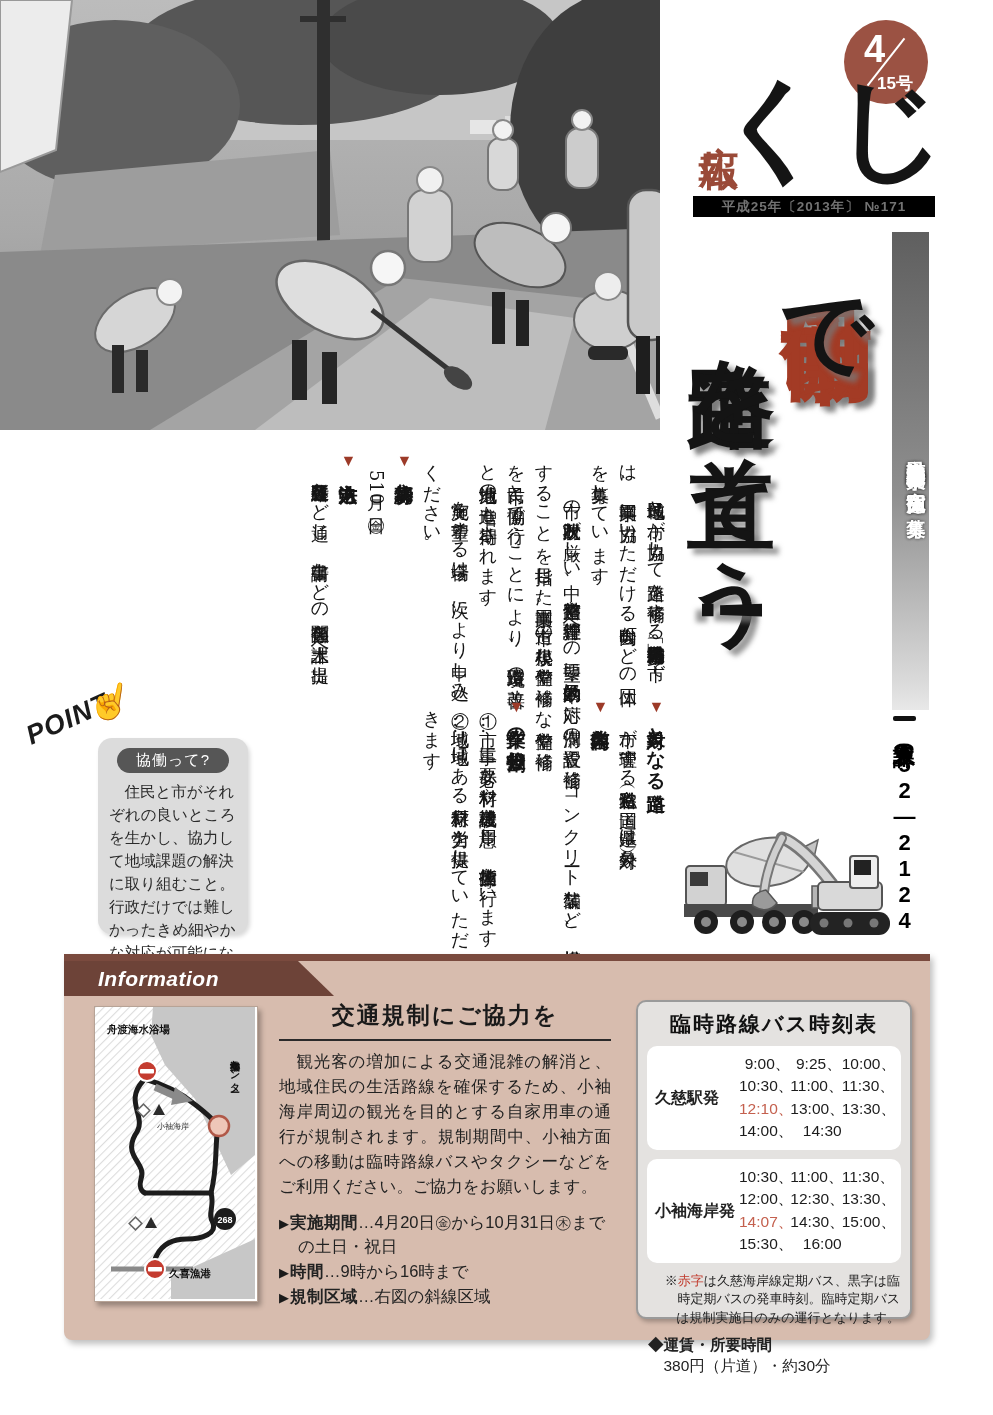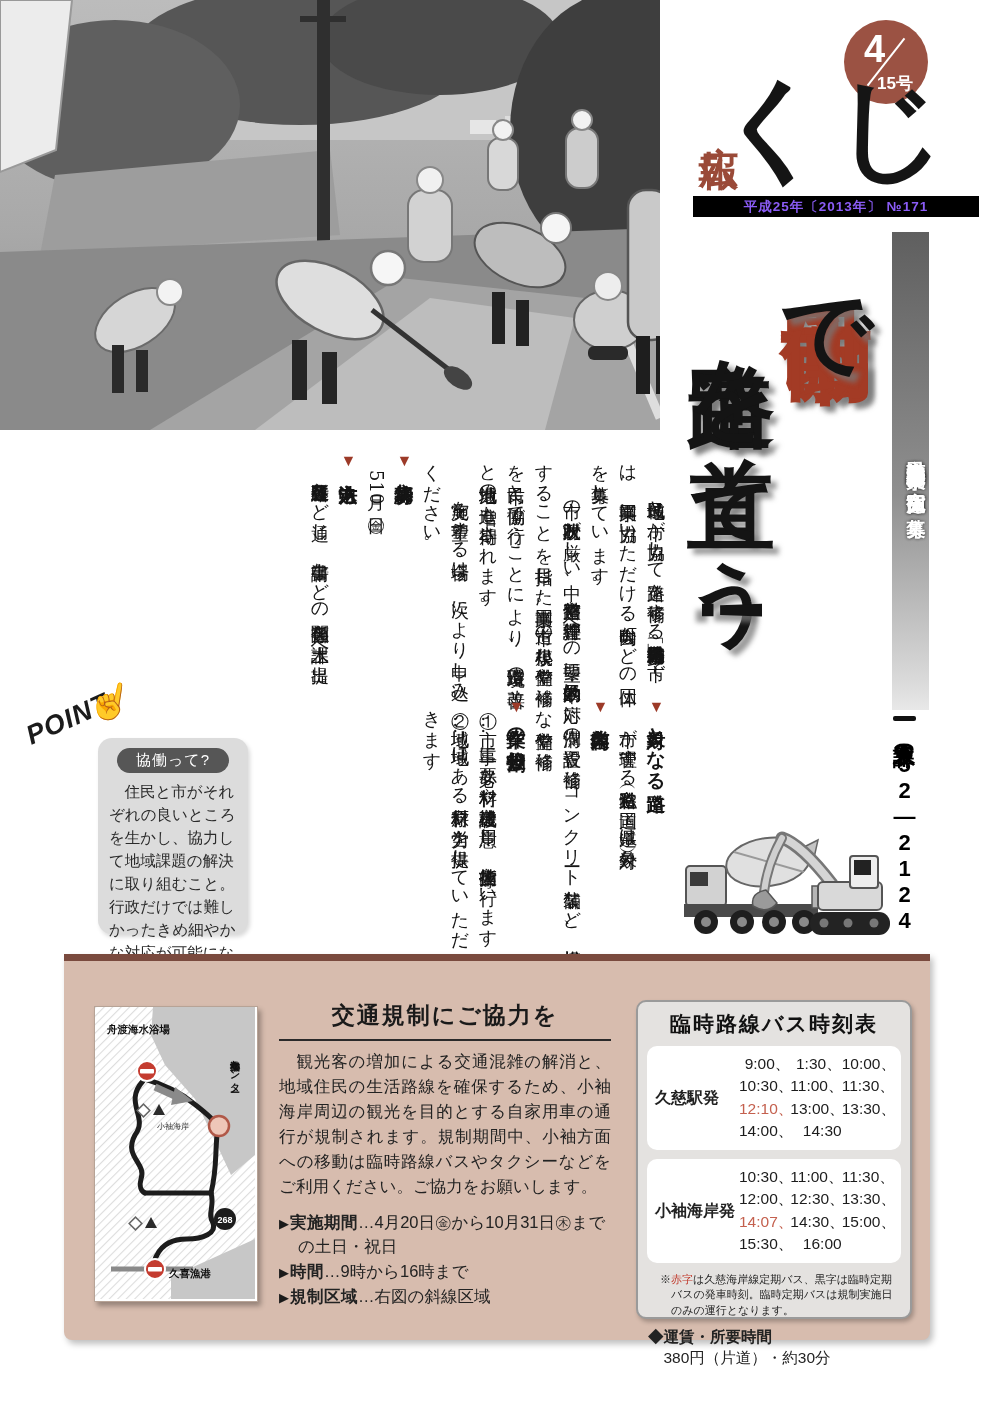--- a/index.html
+++ b/index.html
@@ -16,22 +16,22 @@
   .issue-badge{position:absolute;left:844px;top:20px;width:84px;height:84px;border-radius:50%;
         background:#9b5243;}
   .issue-badge .slash{position:absolute;left:41px;top:12px;width:2px;height:60px;background:#fff;
         transform:rotate(38deg);}
   .issue-badge .m{position:absolute;left:20px;top:8px;color:#fff;font-size:38px;font-weight:bold;}
   .issue-badge .l{position:absolute;left:33px;top:52px;color:#fff;font-size:17px;font-weight:bold;}
   .brand-prefix{position:absolute;left:699px;top:114px;writing-mode:vertical-rl;
         font-size:40px;font-weight:900;color:#9a4a38;letter-spacing:4px;line-height:1;}
   .brand-name{position:absolute;left:716px;top:72px;font-size:112px;font-weight:900;color:#151515;
         letter-spacing:2px;line-height:1;}
-  .date-bar{position:absolute;left:693px;top:196px;width:286px;height:21px;background:#000;
-        color:#8b5cf6;font-size:13.5px;line-height:21px;text-align:center;letter-spacing:1px;font-weight:bold;}
+  .date-bar{position:absolute;left:693px;top:196px;width:242px;height:21px;background:#000;
+        color:#737373;font-size:13.5px;line-height:21px;text-align:center;letter-spacing:1px;font-weight:bold;}
 
   
   .side-banner{position:absolute;left:892px;top:232px;width:37px;height:478px;
         background:linear-gradient(#5f5f5f,#8f8f8f 55%,#dcdcdc 95%,#e8e8e8);
         writing-mode:vertical-rl;text-orientation:mixed;color:#fff;font-size:19px;font-weight:bold;
         letter-spacing:1px;padding-top:8px;box-sizing:border-box;text-align:start;
         text-shadow:0 0 3px rgba(40,40,40,.9);display:flex;justify-content:center;}
   .v-contact{position:absolute;left:889px;top:716px;writing-mode:vertical-rl;text-orientation:upright;
         font-size:22px;font-weight:bold;height:240px;color:#000;letter-spacing:1px;}
   .toi-box{display:inline-block;background:#111;color:#fff;font-size:19px;line-height:1;
@@ -99,22 +99,22 @@
   .tt-box{position:absolute;left:572px;top:46px;width:276px;height:319px;background:#e4e2e0;
         border:2px solid #9a9a9a;border-radius:10px;box-shadow:2px 3px 4px rgba(0,0,0,.25);
         box-sizing:border-box;}
   .tt-title{font-size:21px;font-weight:bold;text-align:center;margin:8px 0 8px 0;letter-spacing:2px;color:#111;}
   .tt-row{background:#fff;border-radius:10px;margin:0 9px 9px 9px;padding:7px 8px;display:flex;align-items:center;}
   .tt-label{width:84px;font-size:16px;font-weight:bold;padding-top:1px;color:#222;}
   .tt-times{flex:1;display:flex;flex-wrap:wrap;}
   .time{width:33.33%;text-align:right;font-size:15.5px;line-height:1.45;color:#1c1c1c;
         white-space:nowrap;box-sizing:border-box;}
   .time.red{color:#c4604e;}
-  .tt-note{margin:4px 10px 0 22px;font-size:11px;line-height:1.42;color:#222;
-        padding-left:1em;text-indent:-1em;}
+  .tt-note{margin:4px 10px 0 22px;font-size:13px;line-height:1.42;color:#222;
+        padding-left:1em;text-indent:-1em;text-align:right;}
   .tt-note .red{color:#c0392b;}
   .tt-fare{margin:8px 10px 0 10px;font-size:15.5px;color:#222;}
   .tt-fare .fv{display:block;padding-left:1em;}
 </style>
 </head>
 <body>
 
 <div class="page">
 
   <div class="photo">
@@ -266,20 +266,21 @@
       <rect x="172" y="60" width="17" height="15" fill="#222"></rect>
       <rect x="128" y="112" width="80" height="23" rx="11" fill="#232323"></rect>
       <circle cx="142" cy="123" r="4.5" fill="#777"></circle>
         <circle cx="166" cy="123" r="4.5" fill="#777"></circle>
         <circle cx="192" cy="123" r="4.5" fill="#777"></circle>
     </g>
   </svg>
 
   <div class="info-panel">
     <div class="info-topline"></div>
+    <div class="info-tab">Information</div>
 
     <div class="map-box">
       <svg width="160" height="292" viewBox="0 0 160 292">
         <defs>
           <pattern id="hatch" width="6" height="6" patternUnits="userSpaceOnUse" patternTransform="rotate(45)">
             <line x1="0" y1="0" x2="0" y2="6" stroke="#dcdcdc" stroke-width="2.2"></line>
           </pattern>
         </defs>
         <rect width="160" height="292" fill="#fff"></rect>
         <rect width="160" height="292" fill="url(#hatch)"></rect>
@@ -326,21 +327,21 @@
       <p class="bullet"><span class="bmark">▶</span><b>時間</b><span>…9時から16時まで</span></p>
       <p class="bullet"><span class="bmark">▶</span><b>規制区域</b><span>…右図の斜線区域</span></p>
     </div>
 
     <div class="tt-box">
       <div class="tt-title">臨時路線バス時刻表</div>
       <div class="tt-row">
         <div class="tt-label">久慈駅発</div>
         <div class="tt-times">
             <span class="time">9:00、</span>
-            <span class="time">1:30、</span>
+            <span class="time">9:25、</span>
             <span class="time">10:00、</span>
             <span class="time">10:30、</span>
             <span class="time">11:00、</span>
             <span class="time">11:30、</span>
             <span class="time red">12:10、</span>
             <span class="time">13:00、</span>
             <span class="time">13:30、</span>
             <span class="time">14:00、</span>
             <span class="time">14:30</span>
           </div>

